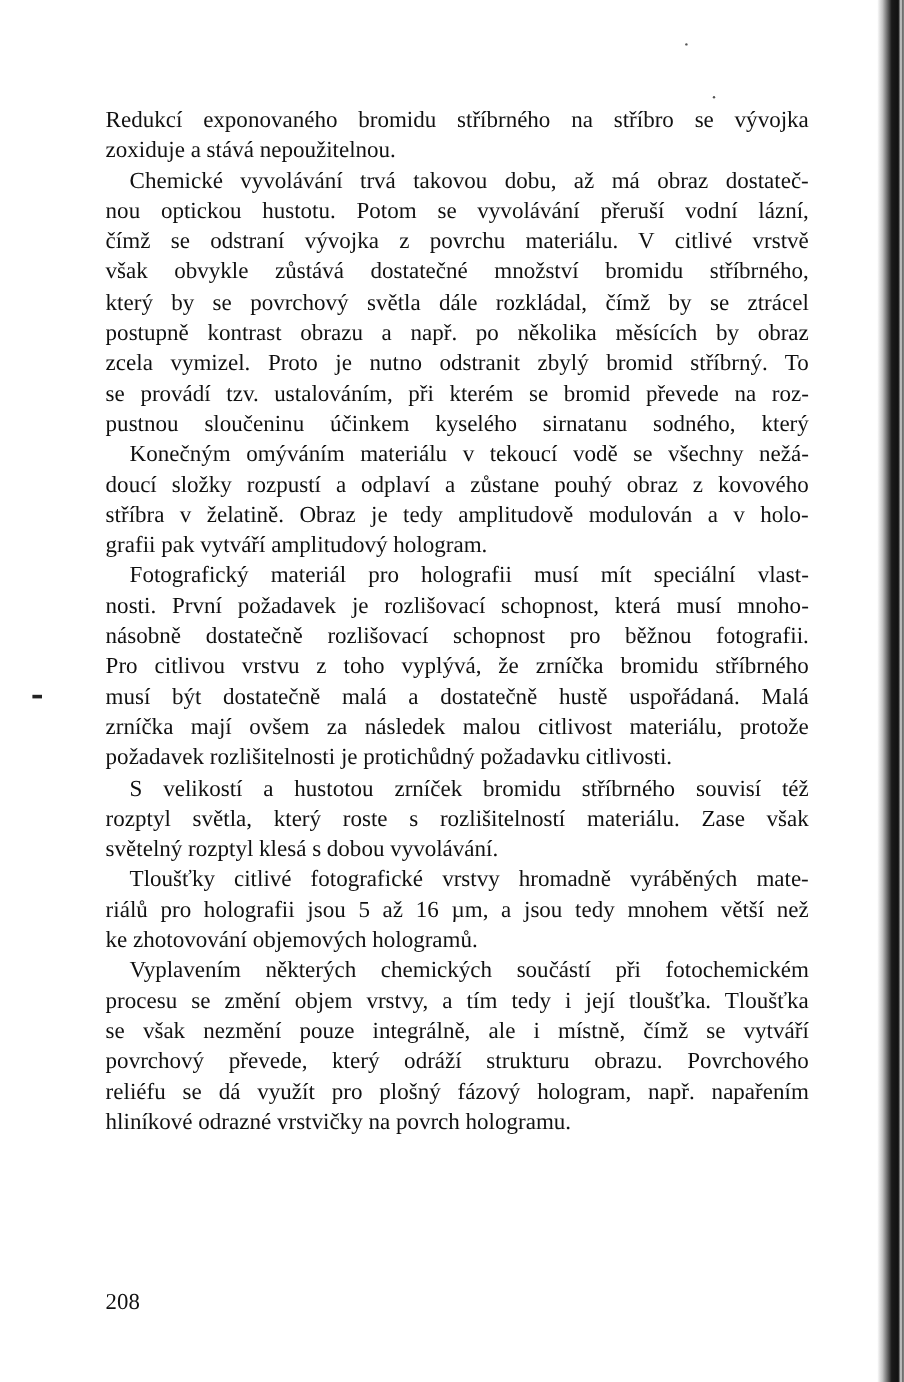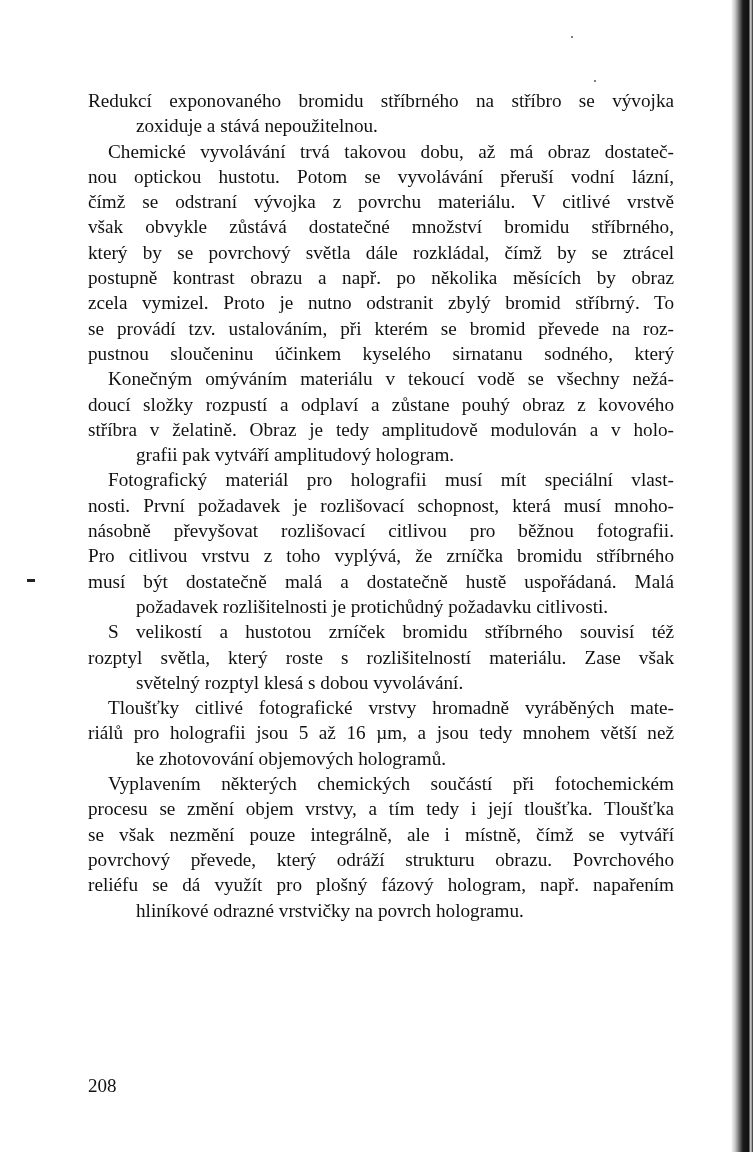--- a/index.html
+++ b/index.html
@@ -9,21 +9,21 @@
   }
   .page { position: absolute; left: 0; top: 0; width: 753px; height: 1152px; }
   .text-block {
     position: absolute; left: 88px; top: 88px; width: 586px;
   }
   .para {
     margin: 0; font-size: 19.2px; line-height: 25.3px;
     text-align: justify; text-align-last: left;
   }
   .line { display: block; text-align: justify; text-align-last: justify; white-space: nowrap; height: 25.3px; }
-  .line.last { text-align-last: left; margin-left: 48px; }
+  .line.last { text-align-last: left; }
   .line.indent { text-indent: 20px; }
   .page-number {
     position: absolute; left: 88px; top: 1075px; font-size: 19px;
   }
   .margin-mark {
     position: absolute; left: 27px; top: 579px; width: 8px; height: 3px; background: #222;
   }
   .edge {
     position: absolute; right: 0; top: 0; width: 22px; height: 1152px;
     background: linear-gradient(to right, rgba(255,255,255,0) 0%, rgba(80,80,80,0.35) 20%, #1a1a1a 55%, #111 80%, #ddd 90%, #222 100%);
@@ -52,23 +52,24 @@
     </p>
     <p class="para">
       <span class="line indent">Konečným omýváním materiálu v tekoucí vodě se všechny nežá-</span>
       <span class="line">doucí složky rozpustí a odplaví a zůstane pouhý obraz z kovového</span>
       <span class="line">stříbra v želatině. Obraz je tedy amplitudově modulován a v holo-</span>
       <span class="line last">grafii pak vytváří amplitudový hologram.</span>
     </p>
     <p class="para">
       <span class="line indent">Fotografický materiál pro holografii musí mít speciální vlast-</span>
       <span class="line">nosti. První požadavek je rozlišovací schopnost, která musí mnoho-</span>
-      <span class="line">násobně převyšovat rozlišovací citlivou pro běžnou fotografii.</span>
+      <span class="line">násobně dostatečně rozlišovací schopnost pro běžnou fotografii.</span>
       <span class="line">Pro citlivou vrstvu z toho vyplývá, že zrníčka bromidu stříbrného</span>
       <span class="line">musí být dostatečně malá a dostatečně hustě uspořádaná. Malá</span>
+      <span class="line">zrníčka mají ovšem za následek malou citlivost materiálu, protože</span>
       <span class="line last">požadavek rozlišitelnosti je protichůdný požadavku citlivosti.</span>
     </p>
     <p class="para">
       <span class="line indent">S velikostí a hustotou zrníček bromidu stříbrného souvisí též</span>
       <span class="line">rozptyl světla, který roste s rozlišitelností materiálu. Zase však</span>
       <span class="line last">světelný rozptyl klesá s dobou vyvolávání.</span>
     </p>
     <p class="para">
       <span class="line indent">Tloušťky citlivé fotografické vrstvy hromadně vyráběných mate-</span>
       <span class="line">riálů pro holografii jsou 5 až 16 µm, a jsou tedy mnohem větší než</span>

